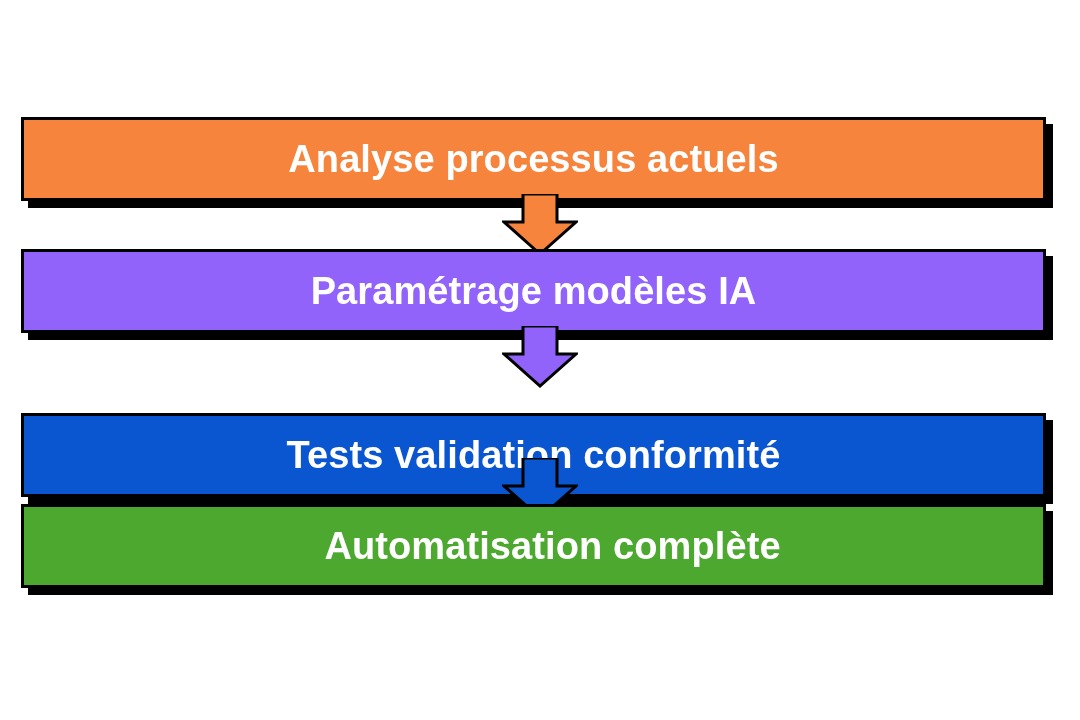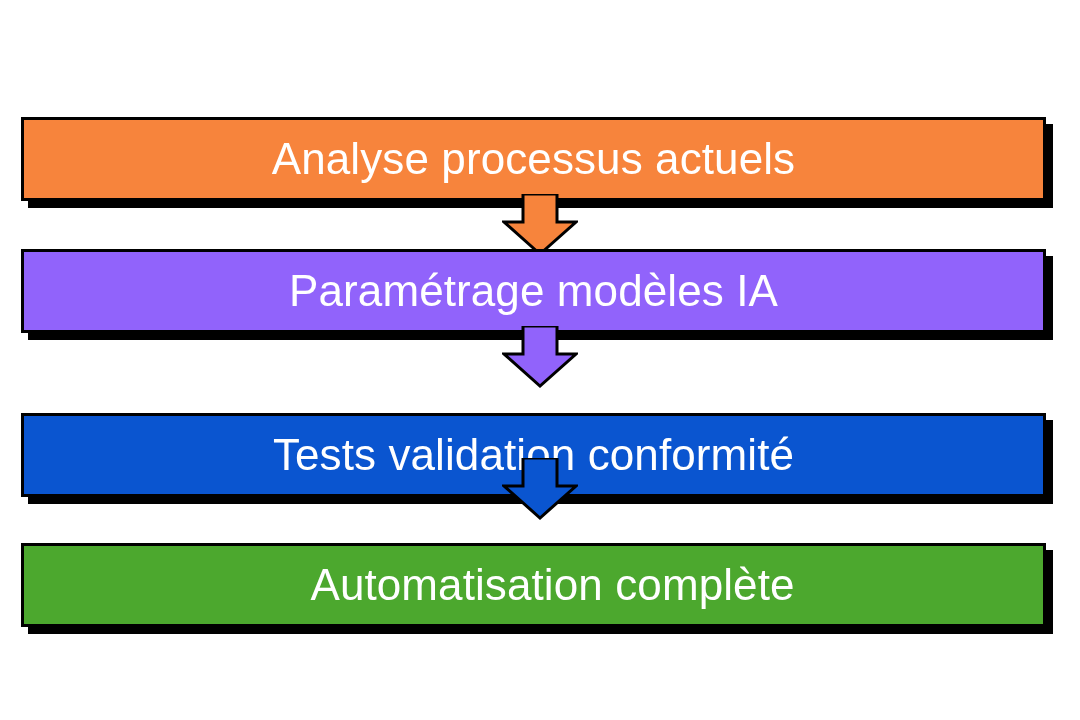--- a/index.html
+++ b/index.html
@@ -31,33 +31,33 @@
     border: 3px solid #000000;
     
     box-shadow: 7px 7px 0 0 #000000;
     display: flex;
     align-items: center;
     justify-content: center;
   }
 
   .step-label {
     color: #ffffff;
-    font-size: 44px;
-    font-weight: 400;
+    font-size: 38px;
+    font-weight: 700;
     line-height: 1;
     letter-spacing: 0.1px;
     white-space: nowrap;
     text-align: right;
     user-select: none;
   }
 
   .step-1 { top: 117px; }
   .step-2 { top: 249px; }
   .step-3 { top: 381px; margin-top: 32px; }
-  .step-4 { top: 543px; padding-left: 38px; }
+  .step-4 { top: 504px; padding-left: 38px; }
 
   
   .connector {
     position: absolute;
     left: 502px;
     width: 76px;
     height: 62px;
     overflow: visible;
   }
 

